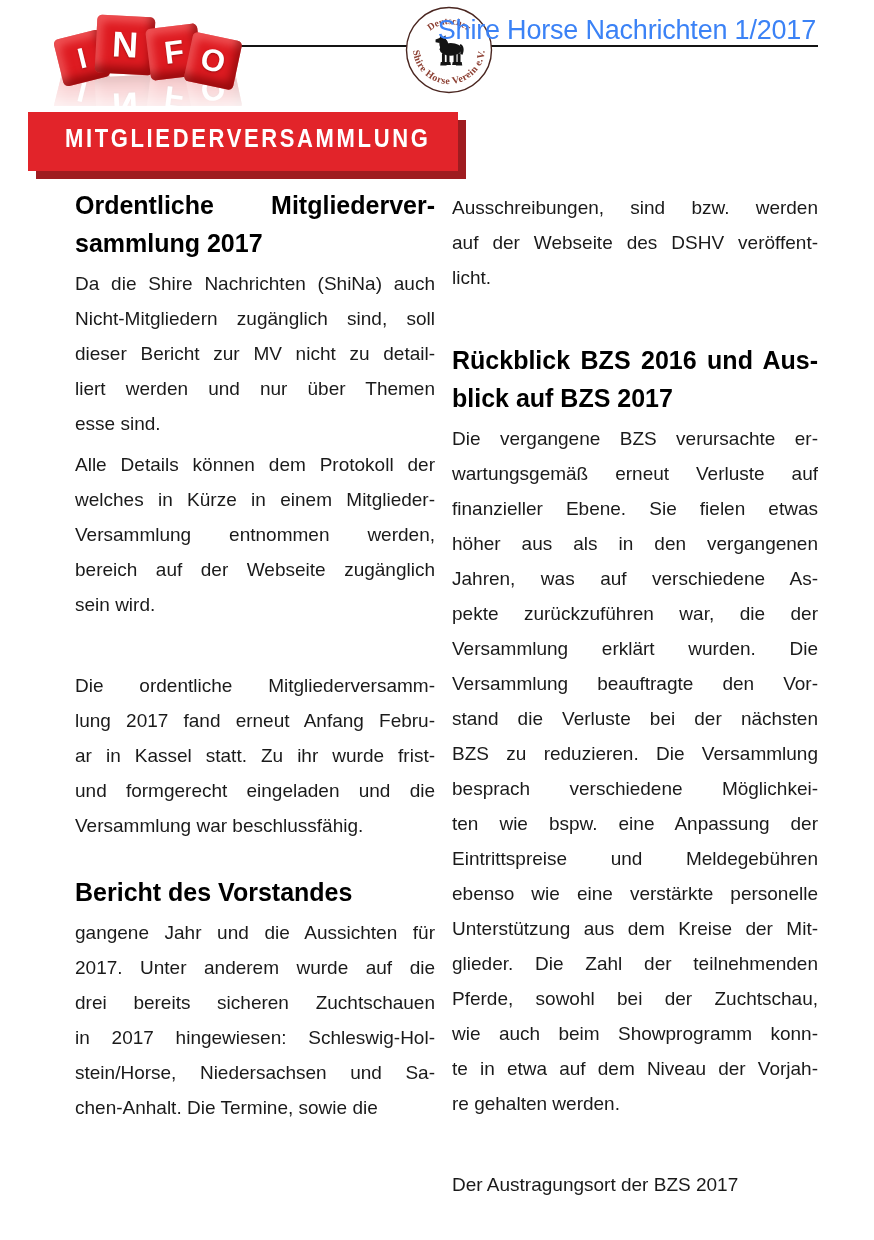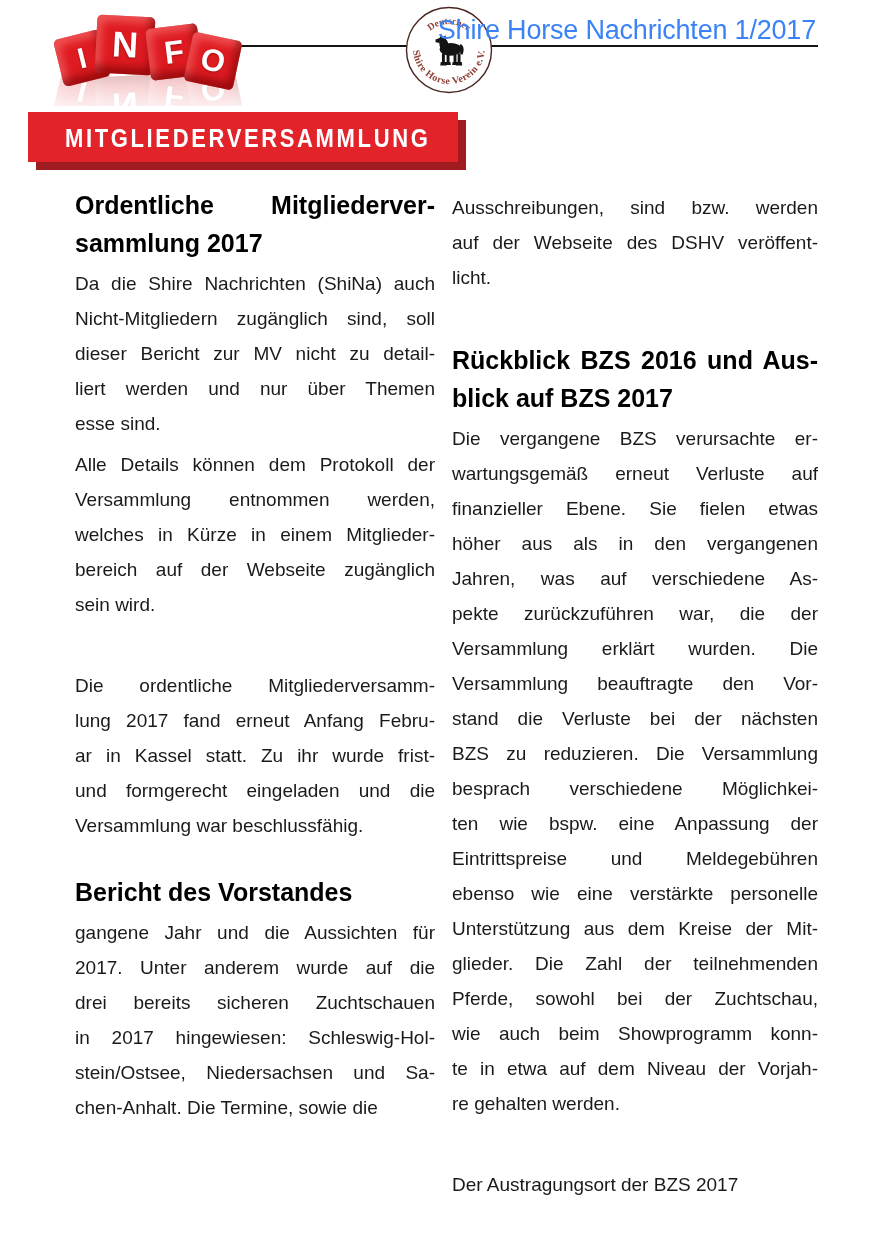--- a/index.html
+++ b/index.html
@@ -37,21 +37,21 @@
   .cube.c4{left:136px;top:26px;width:50px;height:50px;transform:rotate(12deg);font-size:31px;}
   .cubes.reflection{
     transform:translateY(34px) scaleY(-1);
     opacity:.42;z-index:0;
     -webkit-mask-image:linear-gradient(to bottom, transparent 22%, rgba(0,0,0,.95) 92%);
             mask-image:linear-gradient(to bottom, transparent 22%, rgba(0,0,0,.95) 92%);
   }
   .cubes.main{z-index:1;}
   
   .banner{
-    position:absolute;left:28px;top:112px;width:430px;height:50px;
+    position:absolute;left:28px;top:112px;width:430px;height:59px;
     background:var(--accent-red);
     box-shadow:8px 8px 0 0 var(--banner-shadow);
   }
   .banner .label{
     display:inline-block;padding-left:42px;line-height:52px;white-space:nowrap;
     color:#fff;font-weight:800;font-size:25px;letter-spacing:3px;
     transform:scaleX(.88);transform-origin:left center;
   }
   
   .col{position:absolute;}
@@ -134,43 +134,43 @@
       </div>
       <div class="para">
         <div class="line">Da die Shire Nachrichten (ShiNa) auch</div>
         <div class="line">Nicht-Mitgliedern zugänglich sind, soll</div>
         <div class="line">dieser Bericht zur MV nicht zu detail-</div>
         <div class="line">liert werden und nur über Themen</div>
         <div class="line last">esse sind.</div>
       </div>
       <div class="para">
         <div class="line">Alle Details können dem Protokoll der</div>
+        <div class="line">welches in Kürze in einem Mitglieder-</div>
         <div class="line">Versammlung entnommen werden,</div>
-        <div class="line">welches in Kürze in einem Mitglieder-</div>
         <div class="line">bereich auf der Webseite zugänglich</div>
         <div class="line last">sein wird.</div>
       </div>
       <div class="gap"></div>
       <div class="para">
         <div class="line">Die ordentliche Mitgliederversamm-</div>
         <div class="line">lung 2017 fand erneut Anfang Febru-</div>
         <div class="line">ar in Kassel statt. Zu ihr wurde frist-</div>
         <div class="line">und formgerecht eingeladen und die</div>
         <div class="line last">Versammlung war beschlussfähig.</div>
       </div>
       <div class="gap sm"></div>
       <div class="heading">
         <div class="line last">Bericht des Vorstandes</div>
       </div>
       <div class="para">
         <div class="line">gangene Jahr und die Aussichten für</div>
         <div class="line">2017. Unter anderem wurde auf die</div>
         <div class="line">drei bereits sicheren Zuchtschauen</div>
         <div class="line">in 2017 hingewiesen: Schleswig-Hol-</div>
-        <div class="line">stein/Ostsee, Niedersachsen und Sa-</div>
+        <div class="line">stein/Horse, Niedersachsen und Sa-</div>
         <div class="line last">chen-Anhalt. Die Termine, sowie die</div>
       </div>
     </div>
   <div class="col" id="col-right">
       <div class="para">
         <div class="line">Ausschreibungen, sind bzw. werden</div>
         <div class="line">auf der Webseite des DSHV veröffent-</div>
         <div class="line last">licht.</div>
       </div>
       <div class="gap"></div>

